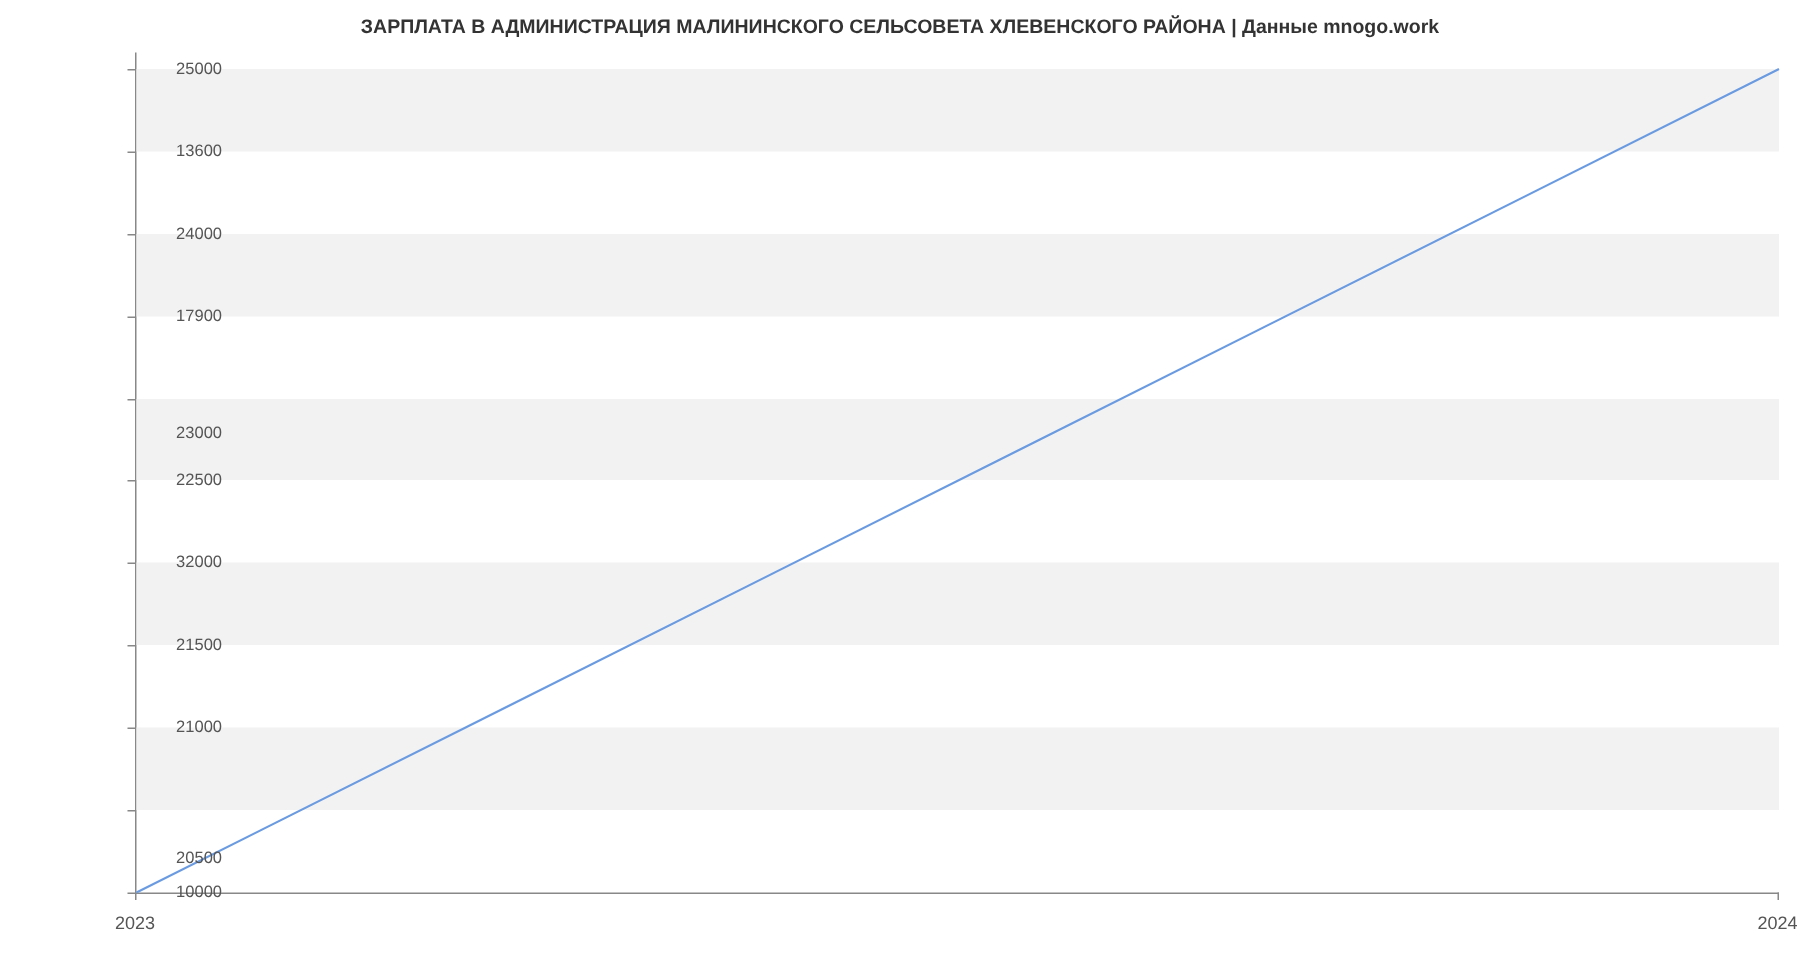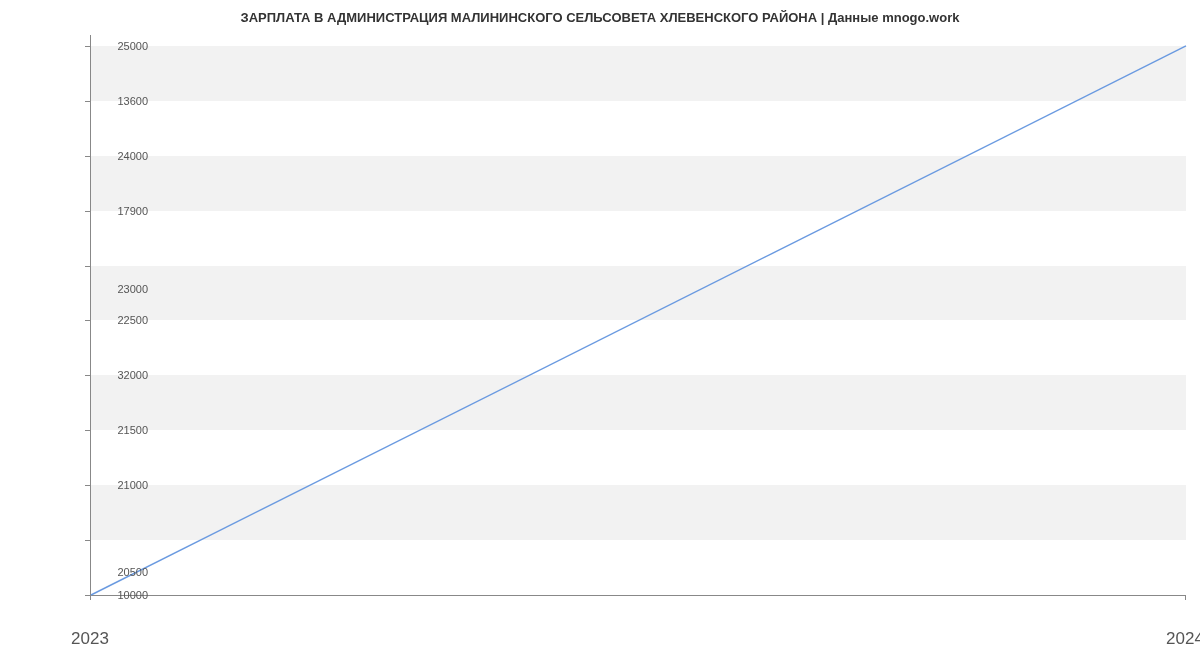--- a/index.html
+++ b/index.html
@@ -44,22 +44,22 @@
   }
   .y-tick-mark {
     position: absolute;
     left: 85px;
     width: 5px;
     height: 1px;
     background: #888;
   }
   .x-tick-label {
     position: absolute;
-    top: 629px;
-    font-size: 17px;
+    top: 608px;
+    font-size: 12px;
     color: #555;
     transform: translateX(-50%);
   }
   .x-tick-mark {
     position: absolute;
     top: 595px;
     width: 1px;
     height: 5px;
     background: #888;
   }

